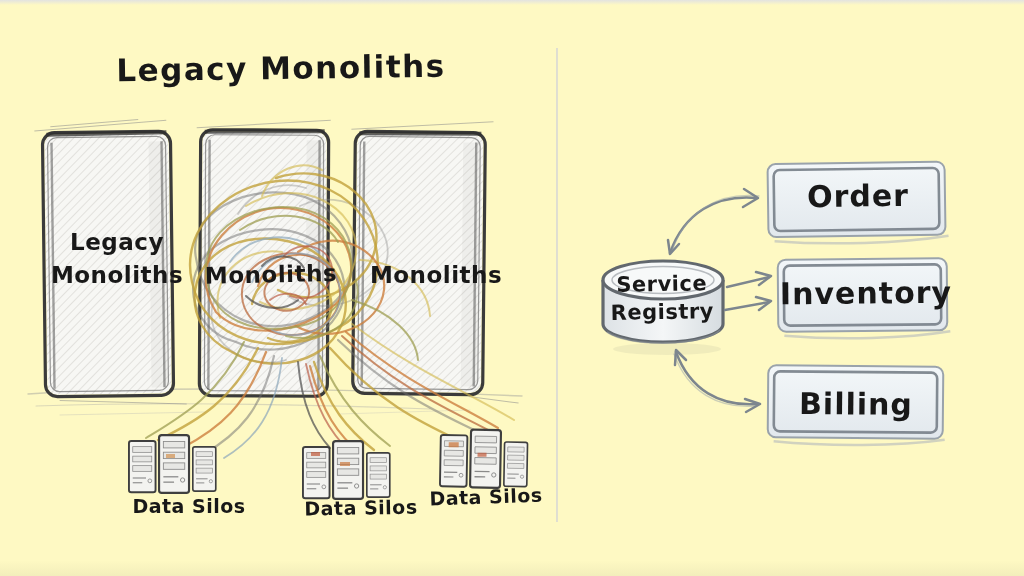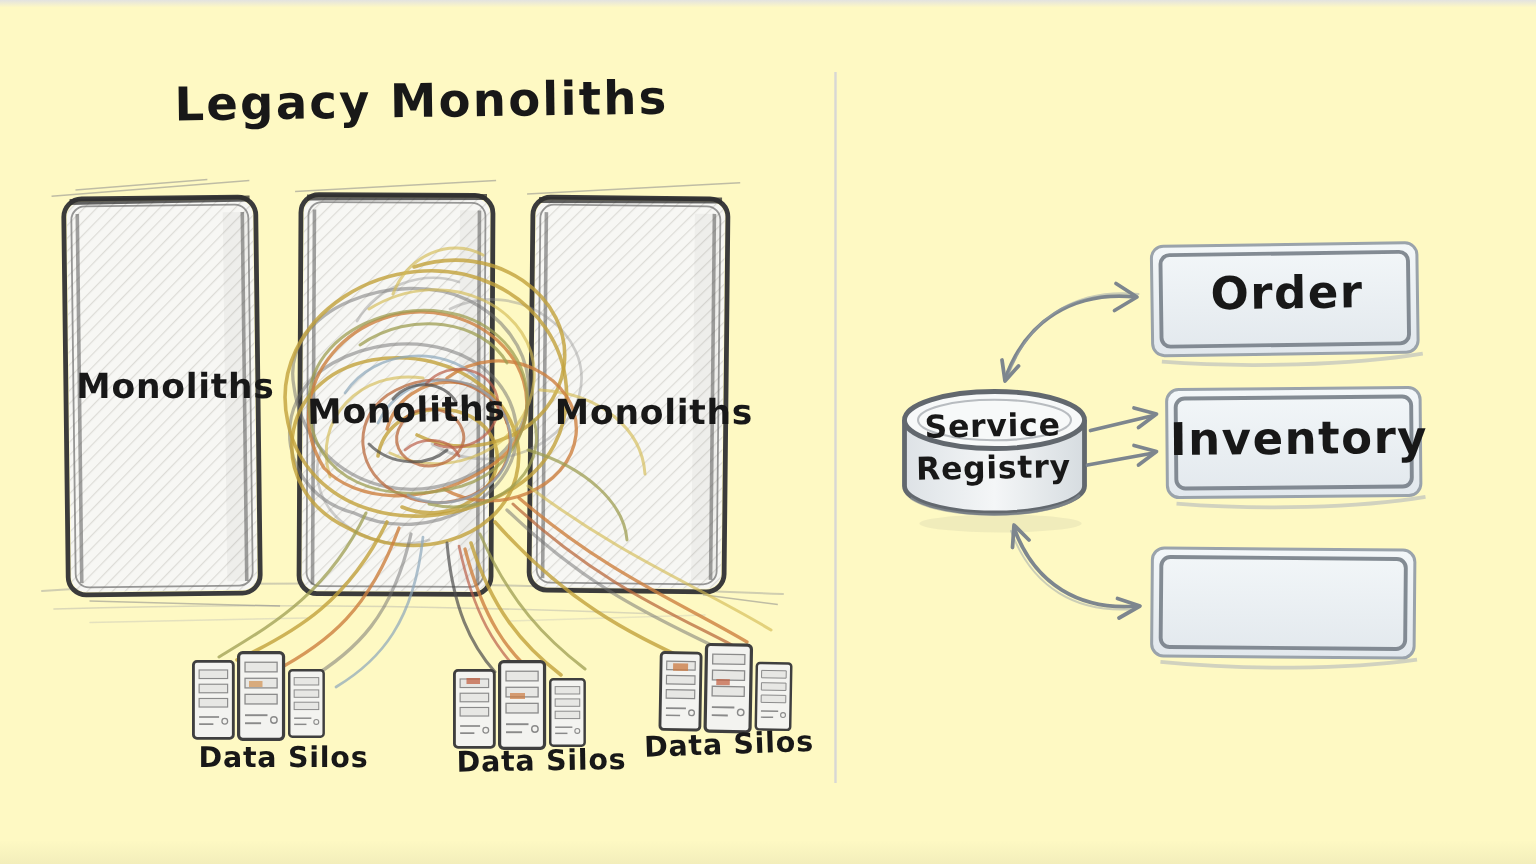--- a/index.html
+++ b/index.html
@@ -250,29 +250,31 @@
   <g transform="rotate(0.5 855 402)">
     <rect class="svc-outer" x="768" y="366" width="175" height="72" rx="8" fill="url(#boxgrad)"></rect>
     <rect class="svc-inner" x="774" y="372" width="163" height="60" rx="6"></rect>
     <path class="svc-shadow" d="M774,442 C830,447 898,446 945,439"></path>
   </g>
 </svg>
 
   <div class="lbl lbl-title" style="left:281px; top:68px;">Legacy Monoliths</div>
 
   <div class="lbl lbl-mono" style="left:117px; top:259px;">
+    <span class="line">Legacy</span>
     <span class="line">Monoliths</span>
   </div>
   <div class="lbl lbl-mono2" style="left:271px; top:275px;">Monoliths</div>
   <div class="lbl lbl-mono" style="left:436px; top:276px;">Monoliths</div>
 
   <div class="lbl lbl-silo" style="left:189px; top:506px;">Data Silos</div>
   <div class="lbl lbl-silo2" style="left:361px; top:508px;">Data Silos</div>
   <div class="lbl lbl-silo3" style="left:486px; top:497px;">Data Silos</div>
 
   <div class="lbl lbl-reg" style="left:662px; top:298px;">
     <span class="line">Service</span>
     <span class="line">Registry</span>
   </div>
 
   <div class="lbl lbl-svc" style="left:858px; top:196px; transform:translate(-50%,-50%) rotate(-0.8deg);">Order</div>
   <div class="lbl lbl-svc" style="left:866px; top:293px; transform:translate(-50%,-50%) rotate(-0.5deg);">Inventory</div>
+  <div class="lbl lbl-svc" style="left:856px; top:404px; transform:translate(-50%,-50%) rotate(0.5deg);">Billing</div>
 </div>
 
 </body></html>

